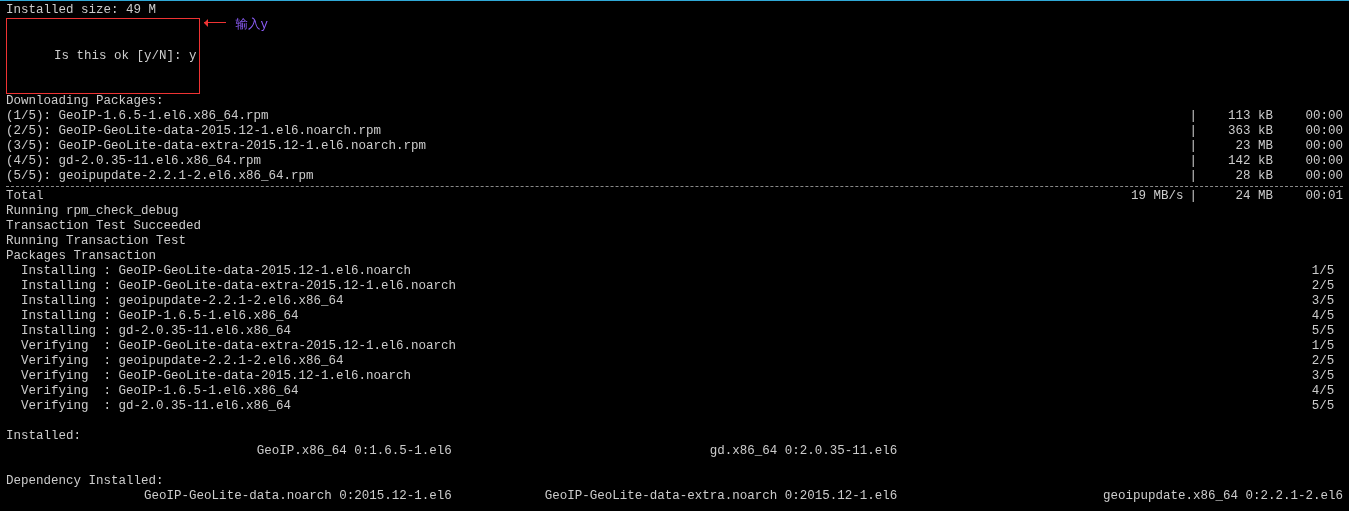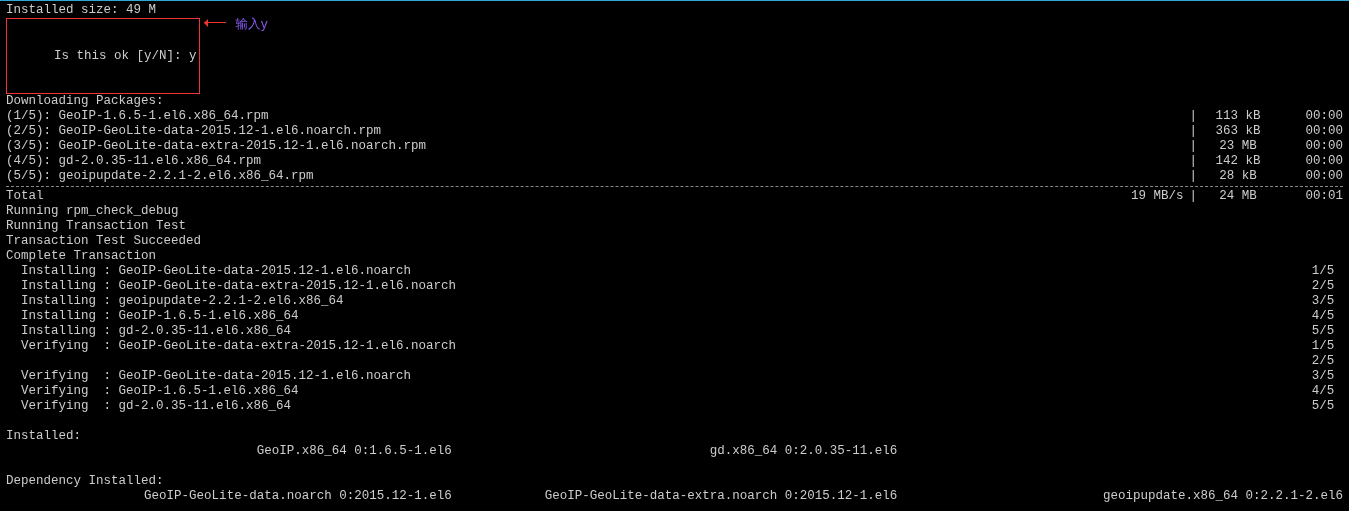--- a/index.html
+++ b/index.html
@@ -21,21 +21,21 @@
   }
   .content {
     padding: 2px 6px 0 6px;
   }
   .row {
     display: flex;
     white-space: pre;
   }
   .left { flex: 0 0 auto; }
   .fill { flex: 1 1 auto; }
-  .col-size { width: 70px; text-align: center; }
+  .col-size { width: 70px; text-align: right; }
   .col-time { width: 70px; text-align: right; }
   .bar { flex: 0 0 auto; padding: 0 6px; }
   .dashed {
     border-top: 1px dashed #888;
     margin: 2px 0 2px 0;
     height: 0;
   }
   .red-box {
     border: 1px solid #e33;
     padding: 16px 2px;
@@ -111,32 +111,32 @@
   <div class="row">
     <span class="left">Total</span>
     <span class="fill"></span>
     <span>19 MB/s</span>
     <span class="bar">|</span>
     <span class="col-size">24 MB</span>
     <span class="col-time">00:01</span>
   </div>
 
   <div class="row"><span>Running rpm_check_debug</span></div>
+  <div class="row"><span>Transaction Test Succeeded</span></div>
   <div class="row"><span>Running Transaction Test</span></div>
-  <div class="row"><span>Transaction Test Succeeded</span></div>
-  <div class="row"><span>Complete Transaction</span></div>
+  <div class="row"><span>Packages Transaction</span></div>
 
   <div id="tx-list">
       <div class="row"><span class="left">  Installing : GeoIP-GeoLite-data-2015.12-1.el6.noarch</span><span class="fill"></span><span class="right-counter">1/5</span></div>
       <div class="row"><span class="left">  Installing : GeoIP-GeoLite-data-extra-2015.12-1.el6.noarch</span><span class="fill"></span><span class="right-counter">2/5</span></div>
       <div class="row"><span class="left">  Installing : geoipupdate-2.2.1-2.el6.x86_64</span><span class="fill"></span><span class="right-counter">3/5</span></div>
       <div class="row"><span class="left">  Installing : GeoIP-1.6.5-1.el6.x86_64</span><span class="fill"></span><span class="right-counter">4/5</span></div>
       <div class="row"><span class="left">  Installing : gd-2.0.35-11.el6.x86_64</span><span class="fill"></span><span class="right-counter">5/5</span></div>
       <div class="row"><span class="left">  Verifying  : GeoIP-GeoLite-data-extra-2015.12-1.el6.noarch</span><span class="fill"></span><span class="right-counter">1/5</span></div>
-      <div class="row"><span class="fill"></span><span class="right-counter">2/5</span></div>
+      <div class="row"><span class="left">  Verifying  : geoipupdate-2.2.1-2.el6.x86_64</span><span class="fill"></span><span class="right-counter">2/5</span></div>
       <div class="row"><span class="left">  Verifying  : GeoIP-GeoLite-data-2015.12-1.el6.noarch</span><span class="fill"></span><span class="right-counter">3/5</span></div>
       <div class="row"><span class="left">  Verifying  : GeoIP-1.6.5-1.el6.x86_64</span><span class="fill"></span><span class="right-counter">4/5</span></div>
       <div class="row"><span class="left">  Verifying  : gd-2.0.35-11.el6.x86_64</span><span class="fill"></span><span class="right-counter">5/5</span></div>
     </div>
 
   <div class="row">&nbsp;</div>
 
   <div class="row"><span>Installed:</span></div>
   <div class="threecol">
     <div>  GeoIP.x86_64 0:1.6.5-1.el6</div>

